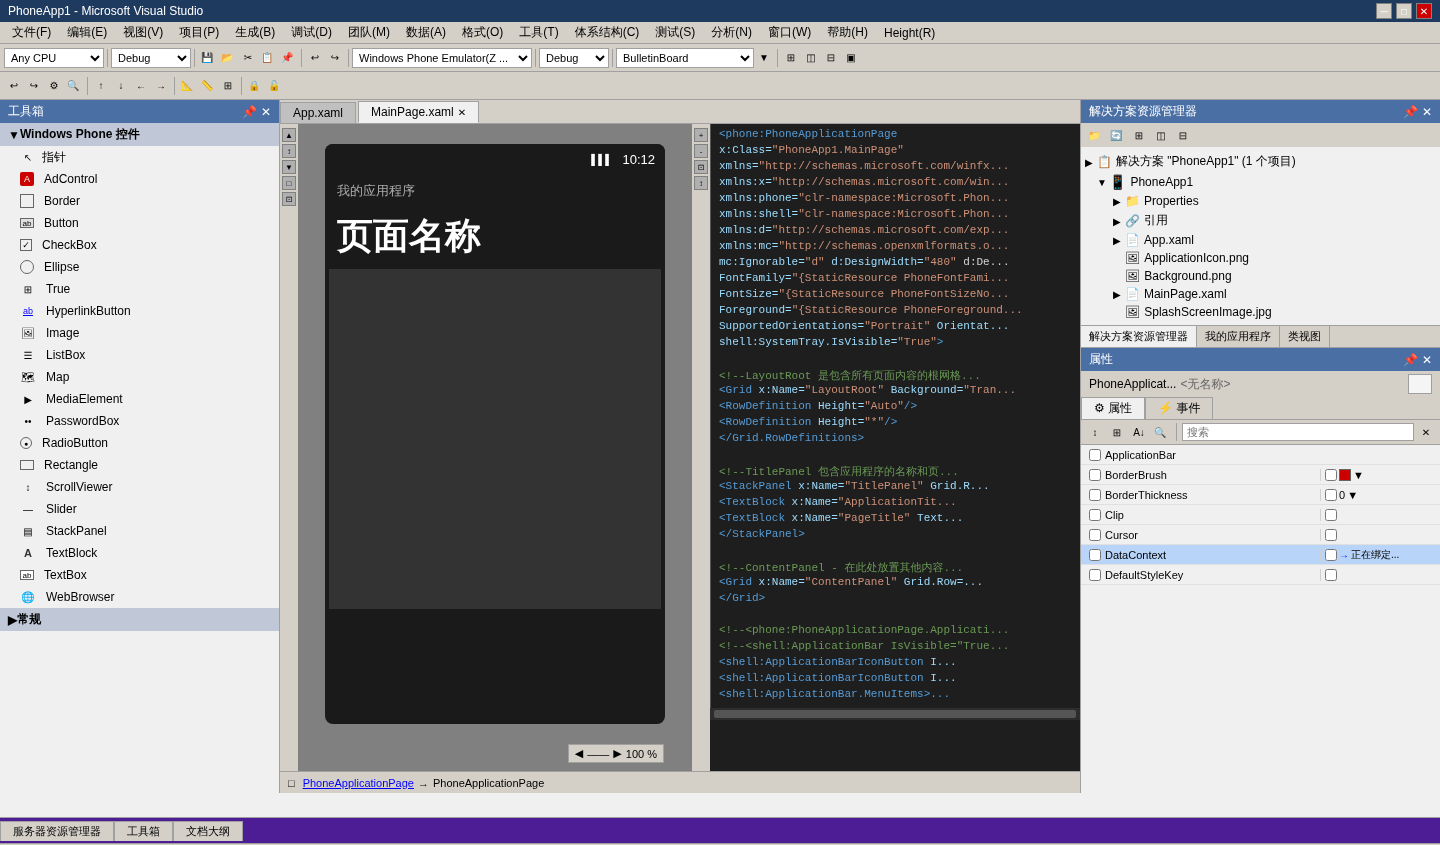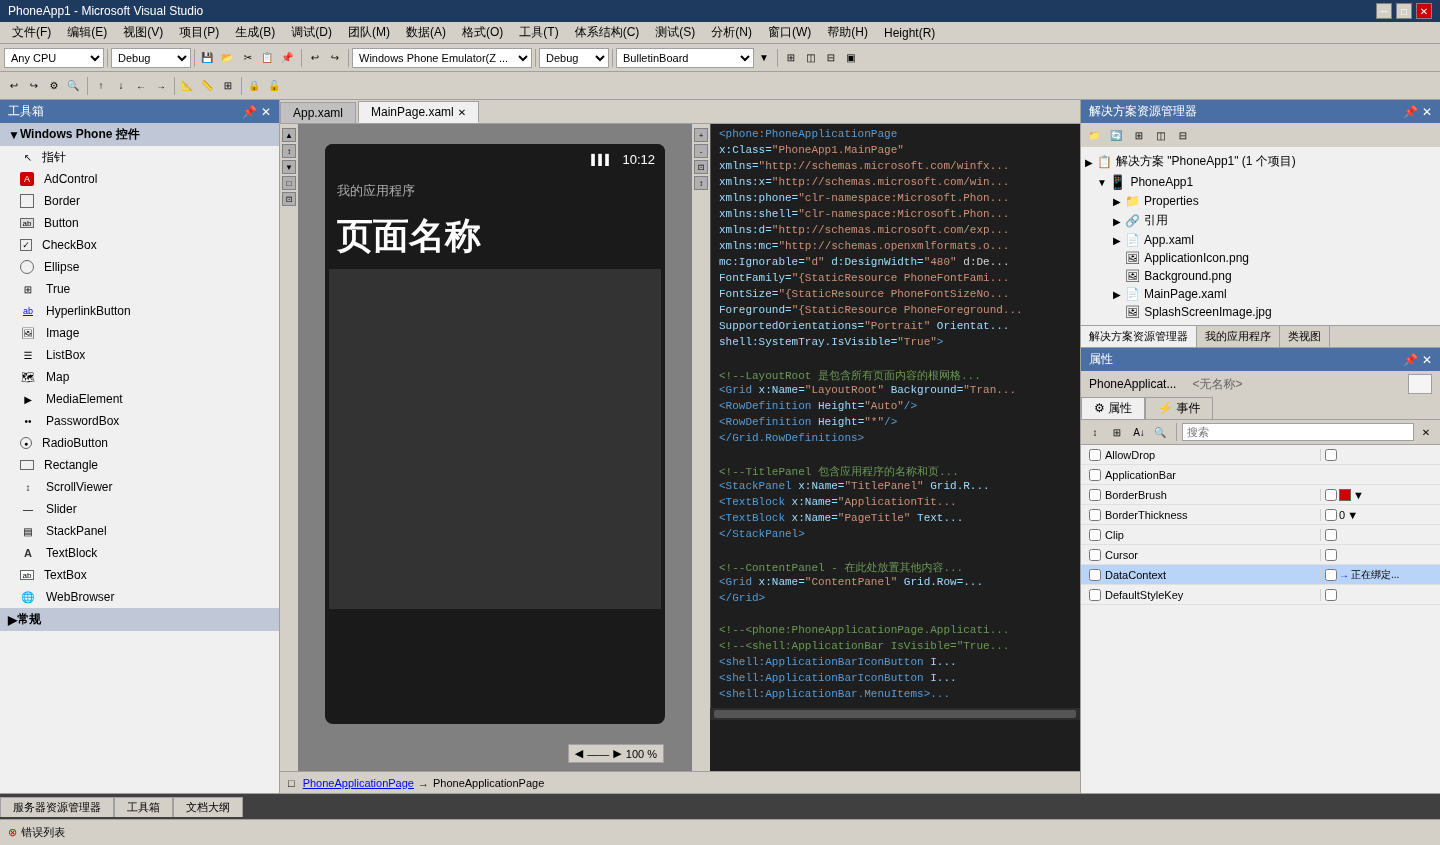--- a/index.html
+++ b/index.html
@@ -71,32 +71,32 @@
     #solution-toolbar { background: #d4d0c8; padding: 2px 4px; display: flex; gap: 2px; }
     #solution-tree { flex: 1; overflow-y: auto; padding: 4px 0; }
     .tree-item { display: flex; align-items: center; padding: 2px 4px; font-size: 12px; cursor: pointer; }
     .tree-indent-1 { padding-left: 16px; }
     .tree-indent-2 { padding-left: 32px; }
     .expand-btn { width: 10px; height: 10px; margin-right: 2px; font-size: 10px; }
 
     
     #properties-panel { flex: 1; border-top: 1px solid #a0a0a0; display: flex; flex-direction: column; }
     #props-header { background: #4a6fa5; color: #fff; padding: 3px 8px; font-size: 12px; display: flex; justify-content: space-between; align-items: center; }
-    #props-title-bar { background: #d4d0c8; padding: 3px 8px; font-size: 12px; display: flex; align-items: center; gap: 16px; }
+    #props-title-bar { background: #d4d0c8; padding: 3px 8px; font-size: 12px; display: flex; align-items: center; gap: 4px; }
     #props-toolbar { background: #d4d0c8; padding: 2px 4px; display: flex; align-items: center; gap: 2px; border-bottom: 1px solid #a0a0a0; }
     #props-search { width: 200px; height: 18px; border: 1px solid #a0a0a0; font-size: 11px; padding: 0 4px; }
     #props-table { flex: 1; overflow-y: auto; }
     .prop-row { display: flex; height: 20px; align-items: center; border-bottom: 1px solid #e0e0e0; }
     .prop-row.highlight { background: #b8d4f8; }
     .prop-name { flex: 1; padding-left: 8px; font-size: 11px; display: flex; align-items: center; gap: 4px; }
     .prop-value { width: 120px; padding-left: 4px; font-size: 11px; border-left: 1px solid #d0d0d0; overflow: hidden; text-overflow: ellipsis; white-space: nowrap; display: flex; align-items: center; gap: 2px; }
     .prop-checkbox { width: 12px; height: 12px; }
 
     
-    #bottom-panel { height: 26px; background: #404040; border-top: 1px solid #a0a0a0; display: flex; align-items: center; }
+    #bottom-panel { height: 26px; background: #4c1d95; border-top: 1px solid #a0a0a0; display: flex; align-items: center; margin-top: 24px; }
 
     
     ::-webkit-scrollbar { width: 12px; height: 12px; }
     ::-webkit-scrollbar-track { background: #d4d0c8; }
     ::-webkit-scrollbar-thumb { background: #a0a0a0; border: 1px solid #808080; }
 
     .bottom-tab { padding: 2px 12px; font-size: 11px; cursor: pointer; background: #d4d0c8; border: 1px solid #a0a0a0; border-bottom: none; }
 
     #solution-tabs { display: flex; background: #d4d0c8; border-top: 1px solid #a0a0a0; height: 22px; }
     .sol-tab { padding: 2px 8px; font-size: 11px; cursor: pointer; border-right: 1px solid #a0a0a0; white-space: nowrap; display: flex; align-items: center; }
@@ -510,29 +510,20 @@
         <div class="toolbar-btn">A↓</div>
         <div class="toolbar-btn">🔍</div>
         <div class="toolbar-separator"></div>
         <input type="text" id="props-search" style="flex: 1 1 0%; height: 18px; border: 1px solid rgb(160, 160, 160); font-size: 11px; padding: 0px 4px;" placeholder="搜索">
         <div class="toolbar-btn">✕</div>
       </div>
       <div id="props-table">
         <div class="prop-row">
           <div class="prop-name">
             <input type="checkbox" class="prop-checkbox" style="">
-            <span>AllowDrop</span>
-          </div>
-          <div class="prop-value">
-            <input type="checkbox" class="prop-checkbox" style="">
-          </div>
-        </div>
-        <div class="prop-row">
-          <div class="prop-name">
-            <input type="checkbox" class="prop-checkbox" style="">
             <span>ApplicationBar</span>
           </div>
           <div class="prop-value"></div>
         </div>
         <div class="prop-row">
           <div class="prop-name">
             <input type="checkbox" class="prop-checkbox" style="">
             <span>BorderBrush</span>
           </div>
           <div class="prop-value">

